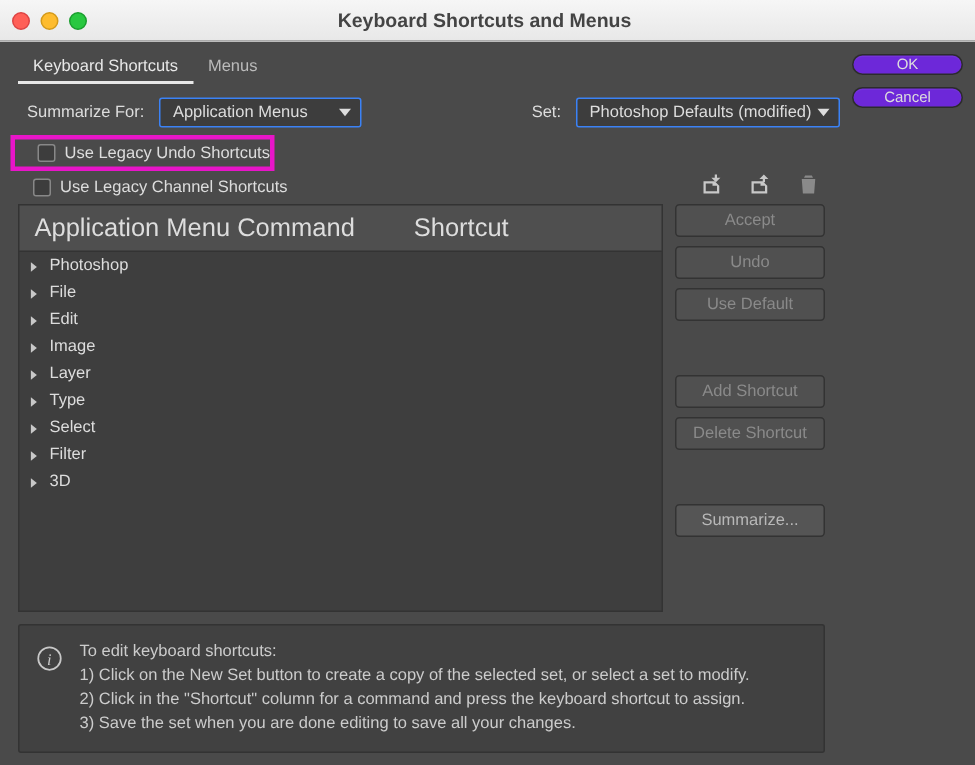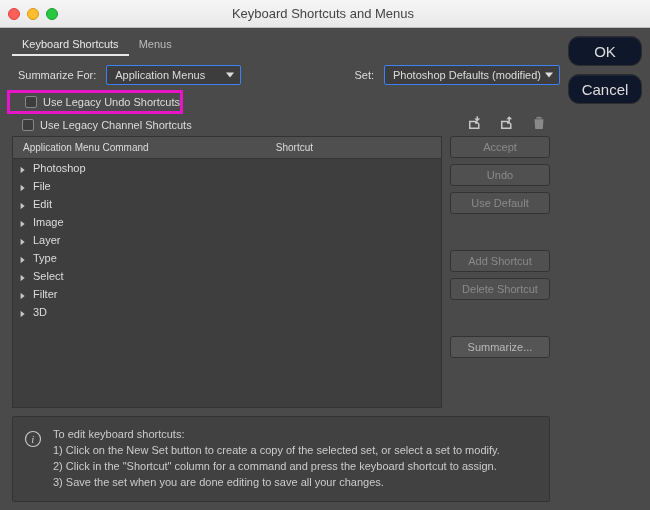--- a/index.html
+++ b/index.html
@@ -3,41 +3,41 @@
 <meta charset="utf-8">
 <style>
   * { box-sizing: border-box; margin: 0; padding: 0; font-family: -apple-system, "Helvetica Neue", Arial, sans-serif; }
   body { background: #4a4a4a; width: 650px; height: 510px; overflow: hidden; user-select: none; }
   .titlebar { height: 28px; background: linear-gradient(#f6f6f6,#e8e8e8); display:flex; align-items:center; padding:0 8px; border-bottom:1px solid #bcbcbc; }
   .tls { display:flex; gap:7px; }
   .tl { width:12px; height:12px; border-radius:50%; }
   .tl.red{background:#ff5f57;border:0.5px solid #d44;}
   .tl.yel{background:#febc2e;border:0.5px solid #d49a1a;}
   .tl.grn{background:#28c840;border:0.5px solid #1a9e2e;}
-  .title { flex:1; text-align:center; font-size:13px; color:#444; font-weight:400; }
+  .title { flex:1; text-align:center; font-size:13px; color:#444; font-weight:700; }
   .dlgbody { display:flex; height:calc(100% - 28px); background:#4a4a4a; }
   .main { flex:1; padding:6px 0 0 12px; display:flex; flex-direction:column; min-width:0;}
   .right { width:90px; padding:8px; display:flex; flex-direction:column; gap:8px;}
-  .btn { height:30px; font-size:15px; color:#ddd; background:#0f172a; border:1px solid #2c2c2c; border-radius:11px; display:flex; align-items:center; justify-content:center; cursor:pointer; box-shadow:0 1px 0 rgba(255,255,255,0.05) inset;}
+  .btn { height:14px; font-size:10px; color:#ddd; background:#6d28d9; border:1px solid #2c2c2c; border-radius:11px; display:flex; align-items:center; justify-content:center; cursor:pointer; box-shadow:0 1px 0 rgba(255,255,255,0.05) inset;}
   .tabs { display:flex; gap:0; margin-bottom:4px;}
   .tab { font-size:11px; color:#bbb; padding:4px 10px; cursor:pointer;}
   .tab.active { color:#e8e8e8; border-bottom:2px solid #e8e8e8;}
   .row { display:flex; align-items:center; font-size:11px; color:#ddd; gap:10px; padding:5px 0 5px 6px;}
   .row .spacer { flex:1;}
   .select { background:#3d3d3d; border:1px solid #3b82f6; color:#ddd; font-size:11px; height:20px; border-radius:2px; padding:0 18px 0 8px; display:flex; align-items:center; position:relative; cursor:pointer; min-width:135px;}
   .select.wide{min-width:170px;}
   .select::after { content:""; position:absolute; right:6px; top:50%; width:0;height:0;border-left:4px solid transparent;border-right:4px solid transparent;border-top:5px solid #ddd; transform:translateY(-50%);}
   .chk { display:flex; align-items:center; gap:6px; font-size:11px; color:#ddd; padding:3px 0 3px 10px; cursor:pointer;}
   .chkbox { width:12px; height:12px; border:1px solid #888; background:#3d3d3d; border-radius:2px;}
   .highlight { border:3px solid #e815c8; margin-left:-5px; padding-left:5px; display:inline-flex;justify-content:flex-end; }
   .iconrow { display:flex; gap:14px; justify-content:flex-end; padding:0 12px 4px 0;}
   .icn { width:18px; height:18px; fill:#c8c8c8; cursor:pointer;}
   .content { display:flex; gap:8px; flex:1; min-height:0;}
   .tablewrap { flex:1; display:flex; flex-direction:column; }
-  .thead { display:flex; font-size:10px; color:#ddd; background:#4f4f4f; border:1px solid #333; }
+  .thead { display:flex; font-size:17px; color:#ddd; background:#4f4f4f; border:1px solid #333; }
   .thead .th { padding:5px 10px;}
   .th1{flex:1.5;} .th2{flex:1;}
   .tbody { flex:1; background:#3e3e3e; border:1px solid #333; border-top:none; overflow:auto; }
   .trow { display:flex; align-items:center; font-size:11px; color:#ddd; padding:3px 6px; cursor:pointer;}
   .expand { width:8px;height:8px; margin-right:6px;}
   .expand svg{width:8px;height:8px;fill:#c8c8c8;}
   .sidebtns { width:110px; display:flex; flex-direction:column; gap:6px; padding-right:10px;}
   .pbtn { height:22px; font-size:11px; color:#b8b8b8; background:#555; border:1px solid #333; border-radius:3px; display:flex;align-items:center;justify-content:center; cursor:pointer;}
   .pbtn.dim{color:#8a8a8a; background:#505050;}
   .gap{height:24px;}

